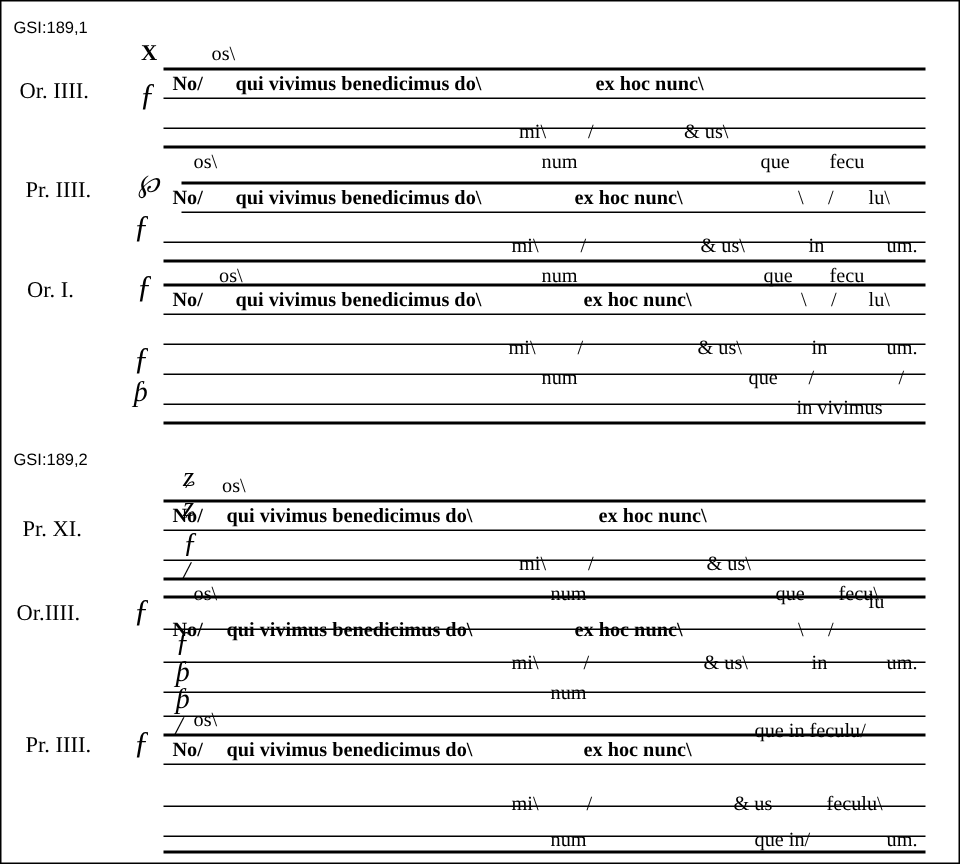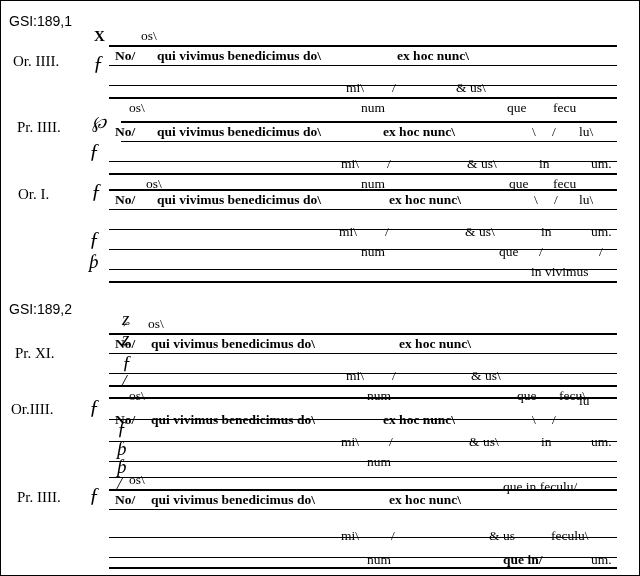--- a/index.html
+++ b/index.html
@@ -28,21 +28,21 @@
     left: 0;
     top: 0;
     width: 638px;
     height: 574px;
   }
 
   
   .gsi {
     position: absolute;
     font-family: "Liberation Sans", sans-serif;
-    font-size: 14px;
+    font-size: 11px;
     letter-spacing: 0px;
     white-space: nowrap;
   }
 
   
   .rule {
     position: absolute;
     background: #000;
     height: 1px;
   }
@@ -217,17 +217,17 @@
         <div class="syl" style="left: 502px; top: 454px; margin-top: 25px;">que in feculu/</div>
         <div class="syl" style="left: 128px; top: 472px;">os\</div>
         <div class="syl bold" style="left: 114px; top: 492px;">No/</div>
         <div class="syl bold" style="left: 150px; top: 492px;">qui vivimus benedicimus do\</div>
         <div class="syl bold" style="left: 388px; top: 492px;">ex hoc nunc\</div>
         <div class="syl" style="left: 340px; top: 528px;">mi\</div>
         <div class="syl" style="left: 390px; top: 528px;">/</div>
         <div class="syl" style="left: 488px; top: 528px;">&amp; us</div>
         <div class="syl" style="left: 550px; top: 528px;">feculu\</div>
         <div class="syl" style="left: 366px; top: 552px;">num</div>
-        <div class="syl" style="left: 502px; top: 552px; font-weight: bold;">que in/</div>
+        <div class="syl" style="left: 502px; top: 552px;">que in/</div>
         <div class="syl" style="left: 590px; top: 552px;">um.</div>
       </div>
   </div>
 </div>
 
 </body></html>

